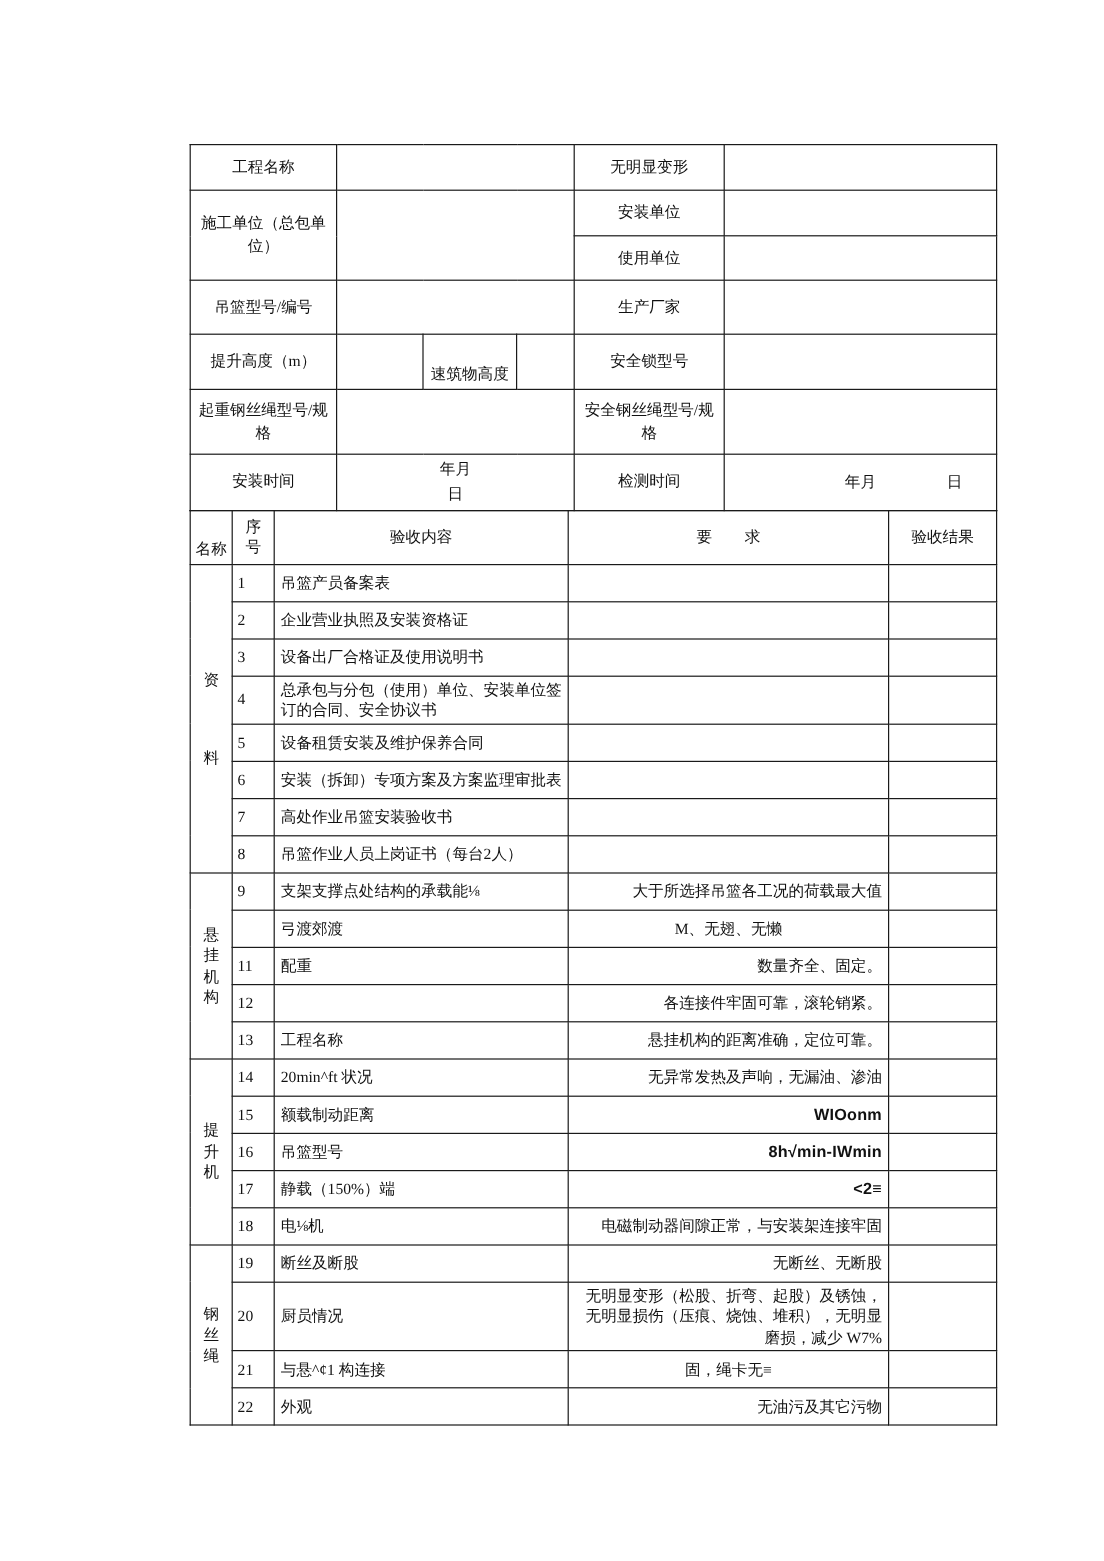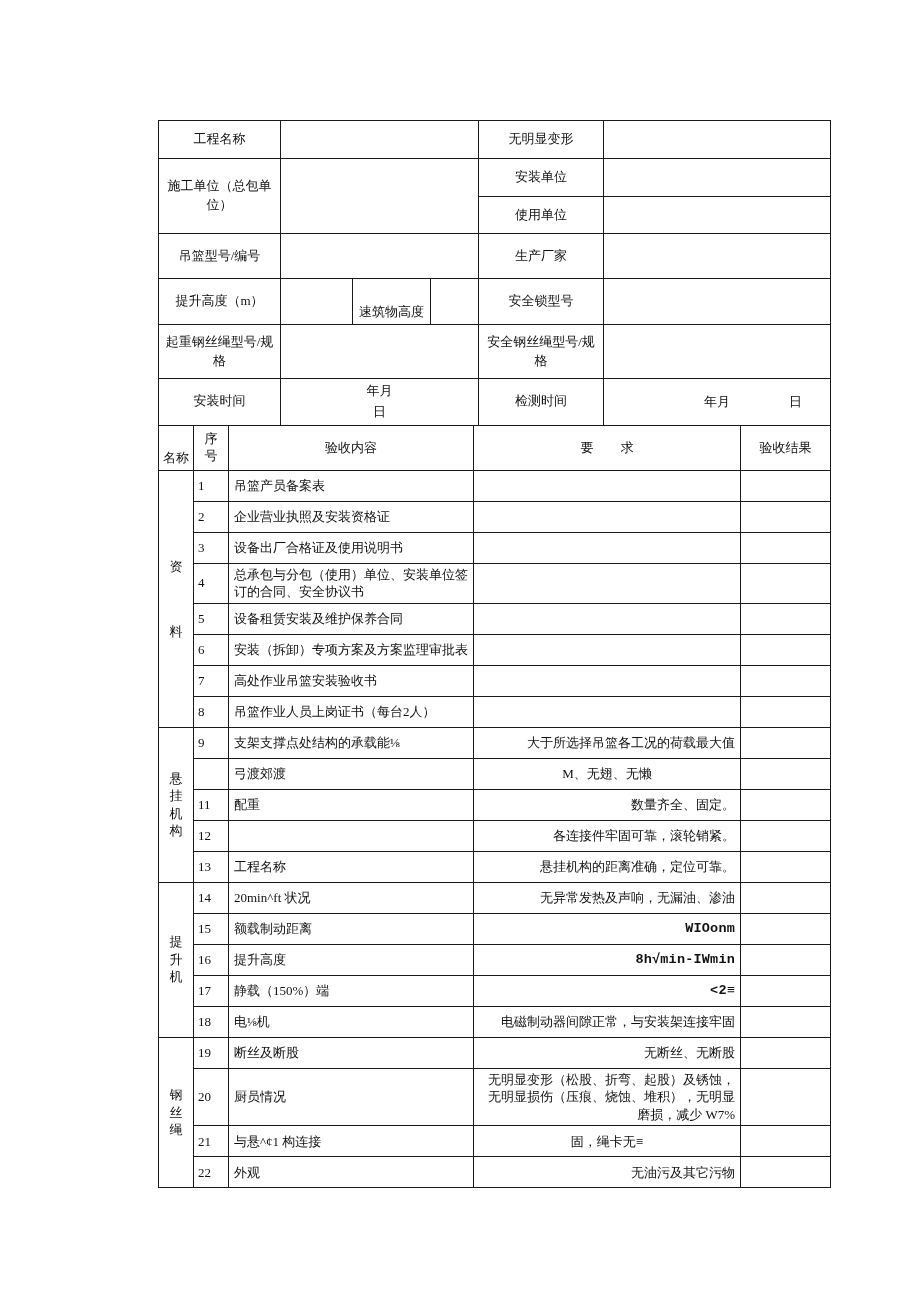--- a/index.html
+++ b/index.html
@@ -28,21 +28,21 @@
   .main-table { margin-top:-1px; }
   .main-table th { text-align:center; height:45px; padding:2px; }
   .name-h { vertical-align:bottom; text-align:left; padding:2px 2px 3px 2px !important; }
   .seq-h { line-height:1.25; }
   .req-h { letter-spacing:12px; text-indent:12px; }
   .main-table tbody td { height:31px; padding:2px 5px; line-height:1.35; }
   .num { text-align:left; padding-left:4px !important; }
   .content { text-align:left; }
   .req { text-align:right; }
   .req.center { text-align:center;margin-top:19px; }
-  .req.sans { font-family:Liberation Mono, monospace; font-weight:bold; font-size:13.5px; letter-spacing:0.2px; }
+  .req.sans { font-family:Liberation Sans, sans-serif; font-weight:bold; font-size:13.5px; letter-spacing:0.2px; }
   .result { }
   .group-cell { text-align:center; white-space:pre-line; line-height:1.6; padding:0 1px; }
   .group-cell.g0 { line-height:5; }
 </style>
 </head>
 <body>
 
 <div class="doc">
 
   <table class="info-table">
@@ -214,21 +214,21 @@
           <td class="result"></td>
         </tr>
         <tr>
           <td class="num">15</td>
           <td class="content">额载制动距离</td>
           <td class="req sans">WIOonm</td>
           <td class="result"></td>
         </tr>
         <tr>
           <td class="num">16</td>
-          <td class="content">提升高度</td>
+          <td class="content">吊篮型号</td>
           <td class="req sans">8h√min-IWmin</td>
           <td class="result"></td>
         </tr>
         <tr>
           <td class="num">17</td>
           <td class="content">静载（150%）端</td>
           <td class="req sans">&lt;2≡</td>
           <td class="result"></td>
         </tr>
         <tr>

